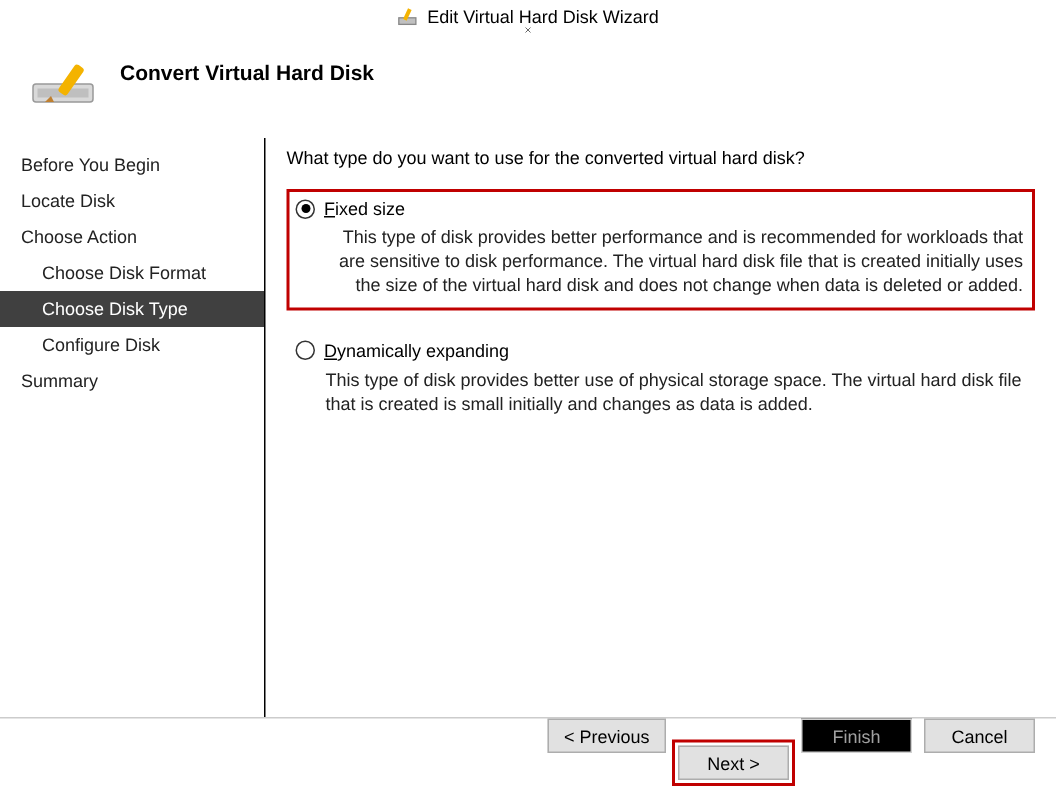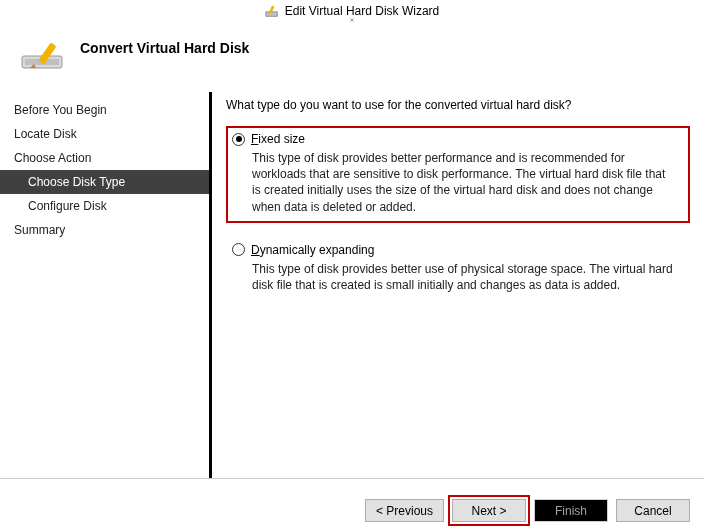--- a/index.html
+++ b/index.html
@@ -31,22 +31,22 @@
     padding: 14px 20px 20px 20px;
   }
   .header-icon { width: 46px; height: 32px; }
   .header-title { font-size: 14px; font-weight: bold; }
 
   .main {
     display: flex;
     height: 386px;
   }
   .steps {
-    width: 212px;
-    border-right: 3px solid #000000;
+    width: 177px;
+    border-right: 1px solid #000000;
     padding-top: 6px;
   }
   .step-item {
     padding: 5px 10px 5px 14px;
     cursor: pointer;
     font-size: 12px;
     color: #222;
   }
   .step-item.sub { padding-left: 28px; }
   .step-item.selected {
@@ -60,21 +60,22 @@
   }
   .question {
     font-size: 12px;
     margin-bottom: 14px;
   }
   .option-block {
     margin-bottom: 14px;
   }
   .option-block.highlighted {
     border: 2px solid #c00000;
-    padding: 4px 16px 6px 4px;
+    padding: 4px 6px 6px 4px;
+    text-align: right;
   }
   .option-block:not(.highlighted) {
     padding: 6px 8px 8px 6px;
   }
   .radio-row {
     display: flex;
     align-items: center;
     gap: 6px;
     margin-bottom: 4px;
   }
@@ -97,21 +98,21 @@
     line-height: 1.35;
     font-size: 12px;
     color: #222;
   }
 
   .footer {
     border-top: 1px solid #ccc;
     height: 44px;
     display: flex;
     justify-content: flex-end;
-    align-items: flex-end;
+    align-items: flex-start;
     gap: 8px;
     padding-right: 14px;
   }
   .btn {
     min-width: 74px;
     height: 23px;
     font-size: 12px;
     border: 1px solid #adadad;
     background: #e1e1e1;
     cursor: pointer;
@@ -154,20 +155,21 @@
     <polygon points="10,28 14,24 16,28" fill="#c08030"></polygon>
   </svg>
   <div class="header-title">Convert Virtual Hard Disk</div>
 </div>
 
 <div class="main">
   <div class="steps" id="steps-list">
       <div class="step-item">Before You Begin</div>
       <div class="step-item">Locate Disk</div>
       <div class="step-item">Choose Action</div>
+      <div class="step-item sub">Choose Disk Format</div>
       <div class="step-item sub selected">Choose Disk Type</div>
       <div class="step-item sub">Configure Disk</div>
       <div class="step-item">Summary</div>
     </div>
   <div class="content">
     <div class="question">What type do you want to use for the converted virtual hard disk?</div>
     <div id="options-container">
         <div class="option-block highlighted">
           <div class="radio-row">
             <span class="radio">

